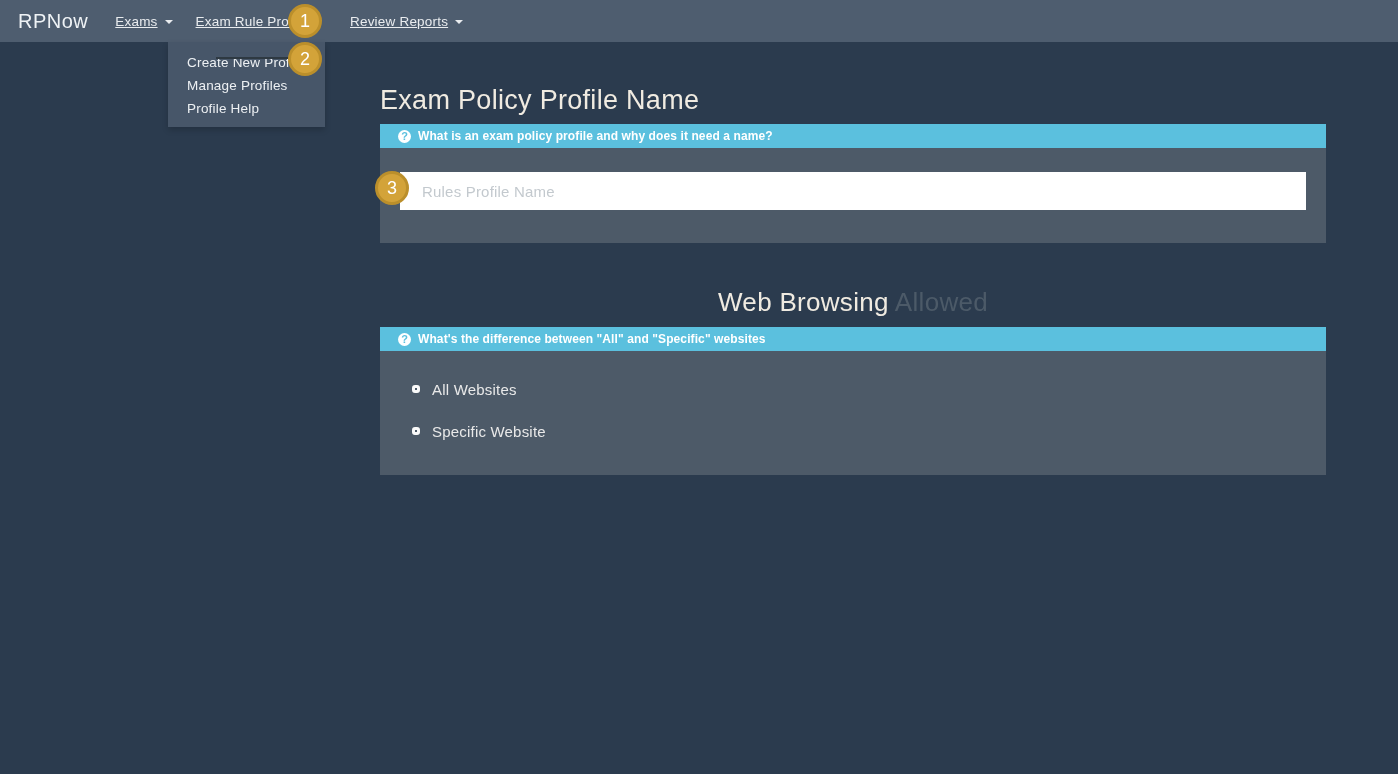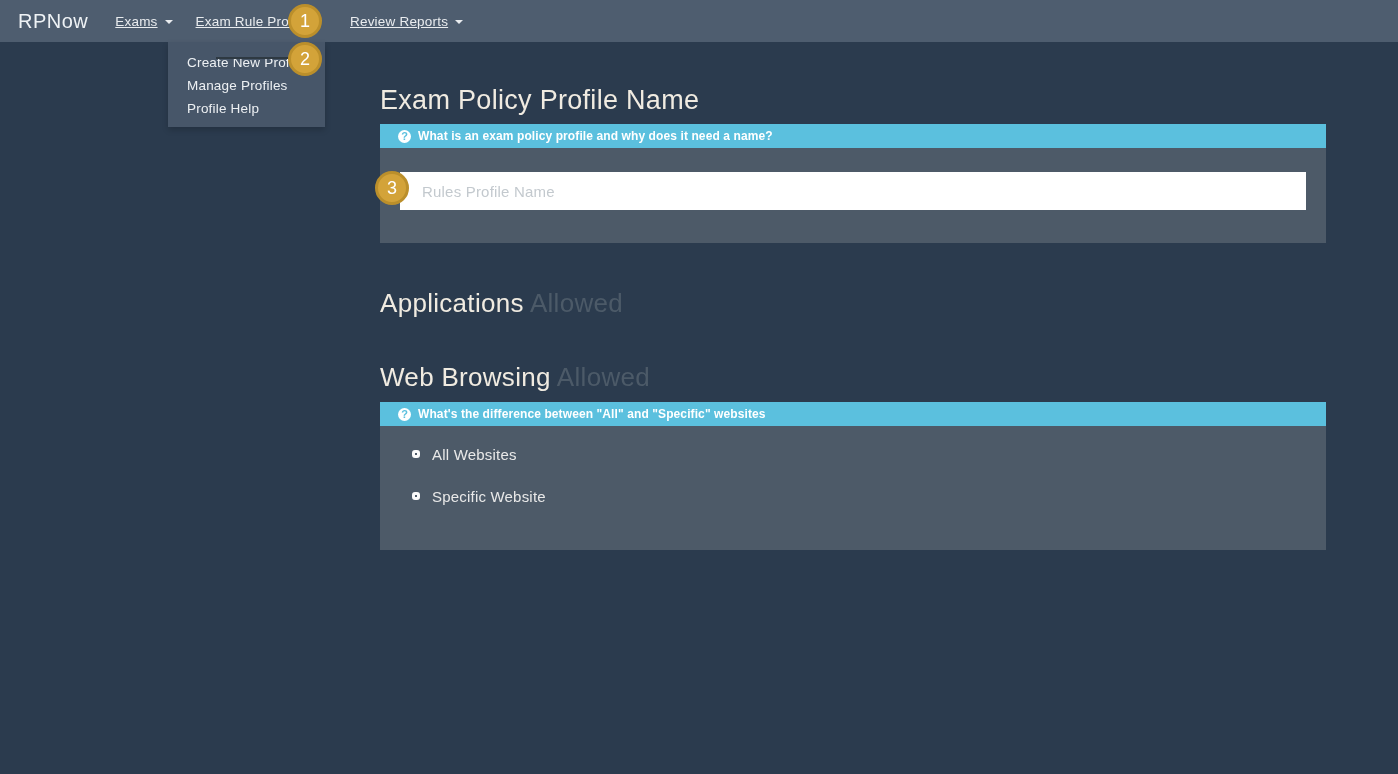--- a/index.html
+++ b/index.html
@@ -110,21 +110,21 @@
     margin: 42px 0 8px;
   }
   h2 {
     font-size: 26px;
     line-height: 30px;
     font-weight: 300;
     color: #f0ebe1;
     letter-spacing: 0.3px;
     margin: 45px 0 7px;
   }
-  h2.web { margin: 44px 0 10px; }
+  h2.web { margin: 44px 0 10px; text-align: center; }
   .subtitle { color: #4c5a68; font-weight: 300; }
 
   .info-bar {
     height: 24px;
     background: #5bc0de;
     display: flex;
     align-items: center;
     padding-left: 18px;
     cursor: pointer;
   }
@@ -156,21 +156,21 @@
     outline: none;
     background: #ffffff;
     font-family: "Liberation Sans", sans-serif;
     font-size: 15px;
     color: #44505c;
     padding: 0 24px 0 22px;
   }
   .profile-input::placeholder { color: #c3c9ce; letter-spacing: 0.2px; }
 
   .panel-apps { height: 210px; padding: 35px 0 0 32px; }
-  .panel-web  { height: 124px; padding: 20px 0 0 32px; }
+  .panel-web  { height: 124px; padding: 30px 0 0 32px; }
   .check-row {
     display: flex;
     align-items: center;
     margin-bottom: 26px;
     height: 16px;
   }
   .checkbox {
     width: 8px; height: 8px;
     border: 3px solid #fafafa;
     border-radius: 3px;
@@ -221,21 +221,20 @@
 
   <div class="info-bar">
     <span class="q-icon">?</span>
     <span class="info-text">What is an exam policy profile and why does it need a name?</span>
   </div>
 
   <section class="panel panel-name">
     <input type="text" class="profile-input" placeholder="Rules Profile Name" style="">
   </section>
 
-  <h2><span>Applications</span> <span class="subtitle">Allowed</span></h2>
 
 
   <h2 class="web"><span>Web Browsing</span> <span class="subtitle">Allowed</span></h2>
 
   <div class="info-bar">
     <span class="q-icon">?</span>
     <span class="info-text">What's the difference between "All" and "Specific" websites</span>
   </div>
 
   <section class="panel panel-web">

